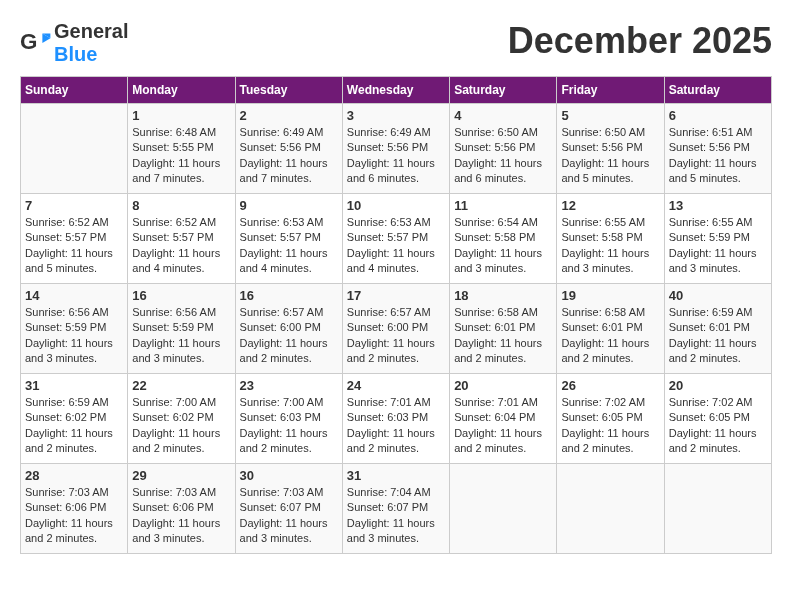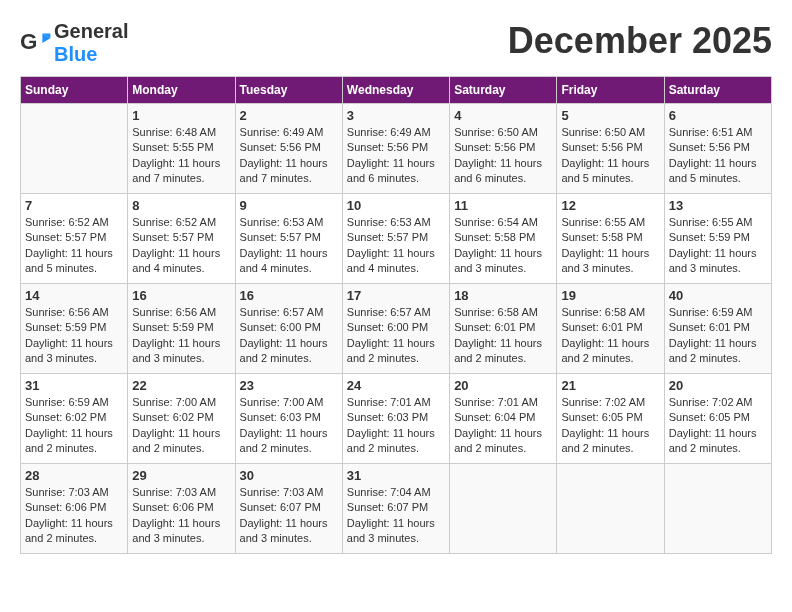--- a/index.html
+++ b/index.html
@@ -222,21 +222,21 @@
         </td>
         <td>
           <span class="day-number">24</span>
           <div class="day-info">Sunrise: 7:01 AM<br>Sunset: 6:03 PM<br>Daylight: 11 hours<br>and 2 minutes.</div>
         </td>
         <td>
           <span class="day-number">20</span>
           <div class="day-info">Sunrise: 7:01 AM<br>Sunset: 6:04 PM<br>Daylight: 11 hours<br>and 2 minutes.</div>
         </td>
         <td>
-          <span class="day-number">21</span>
+          <span class="day-number">26</span>
           <div class="day-info">Sunrise: 7:02 AM<br>Sunset: 6:05 PM<br>Daylight: 11 hours<br>and 2 minutes.</div>
         </td>
         <td>
           <span class="day-number">20</span>
           <div class="day-info">Sunrise: 7:02 AM<br>Sunset: 6:05 PM<br>Daylight: 11 hours<br>and 2 minutes.</div>
         </td>
       </tr>
       <tr>
         <td>
           <span class="day-number">28</span>

